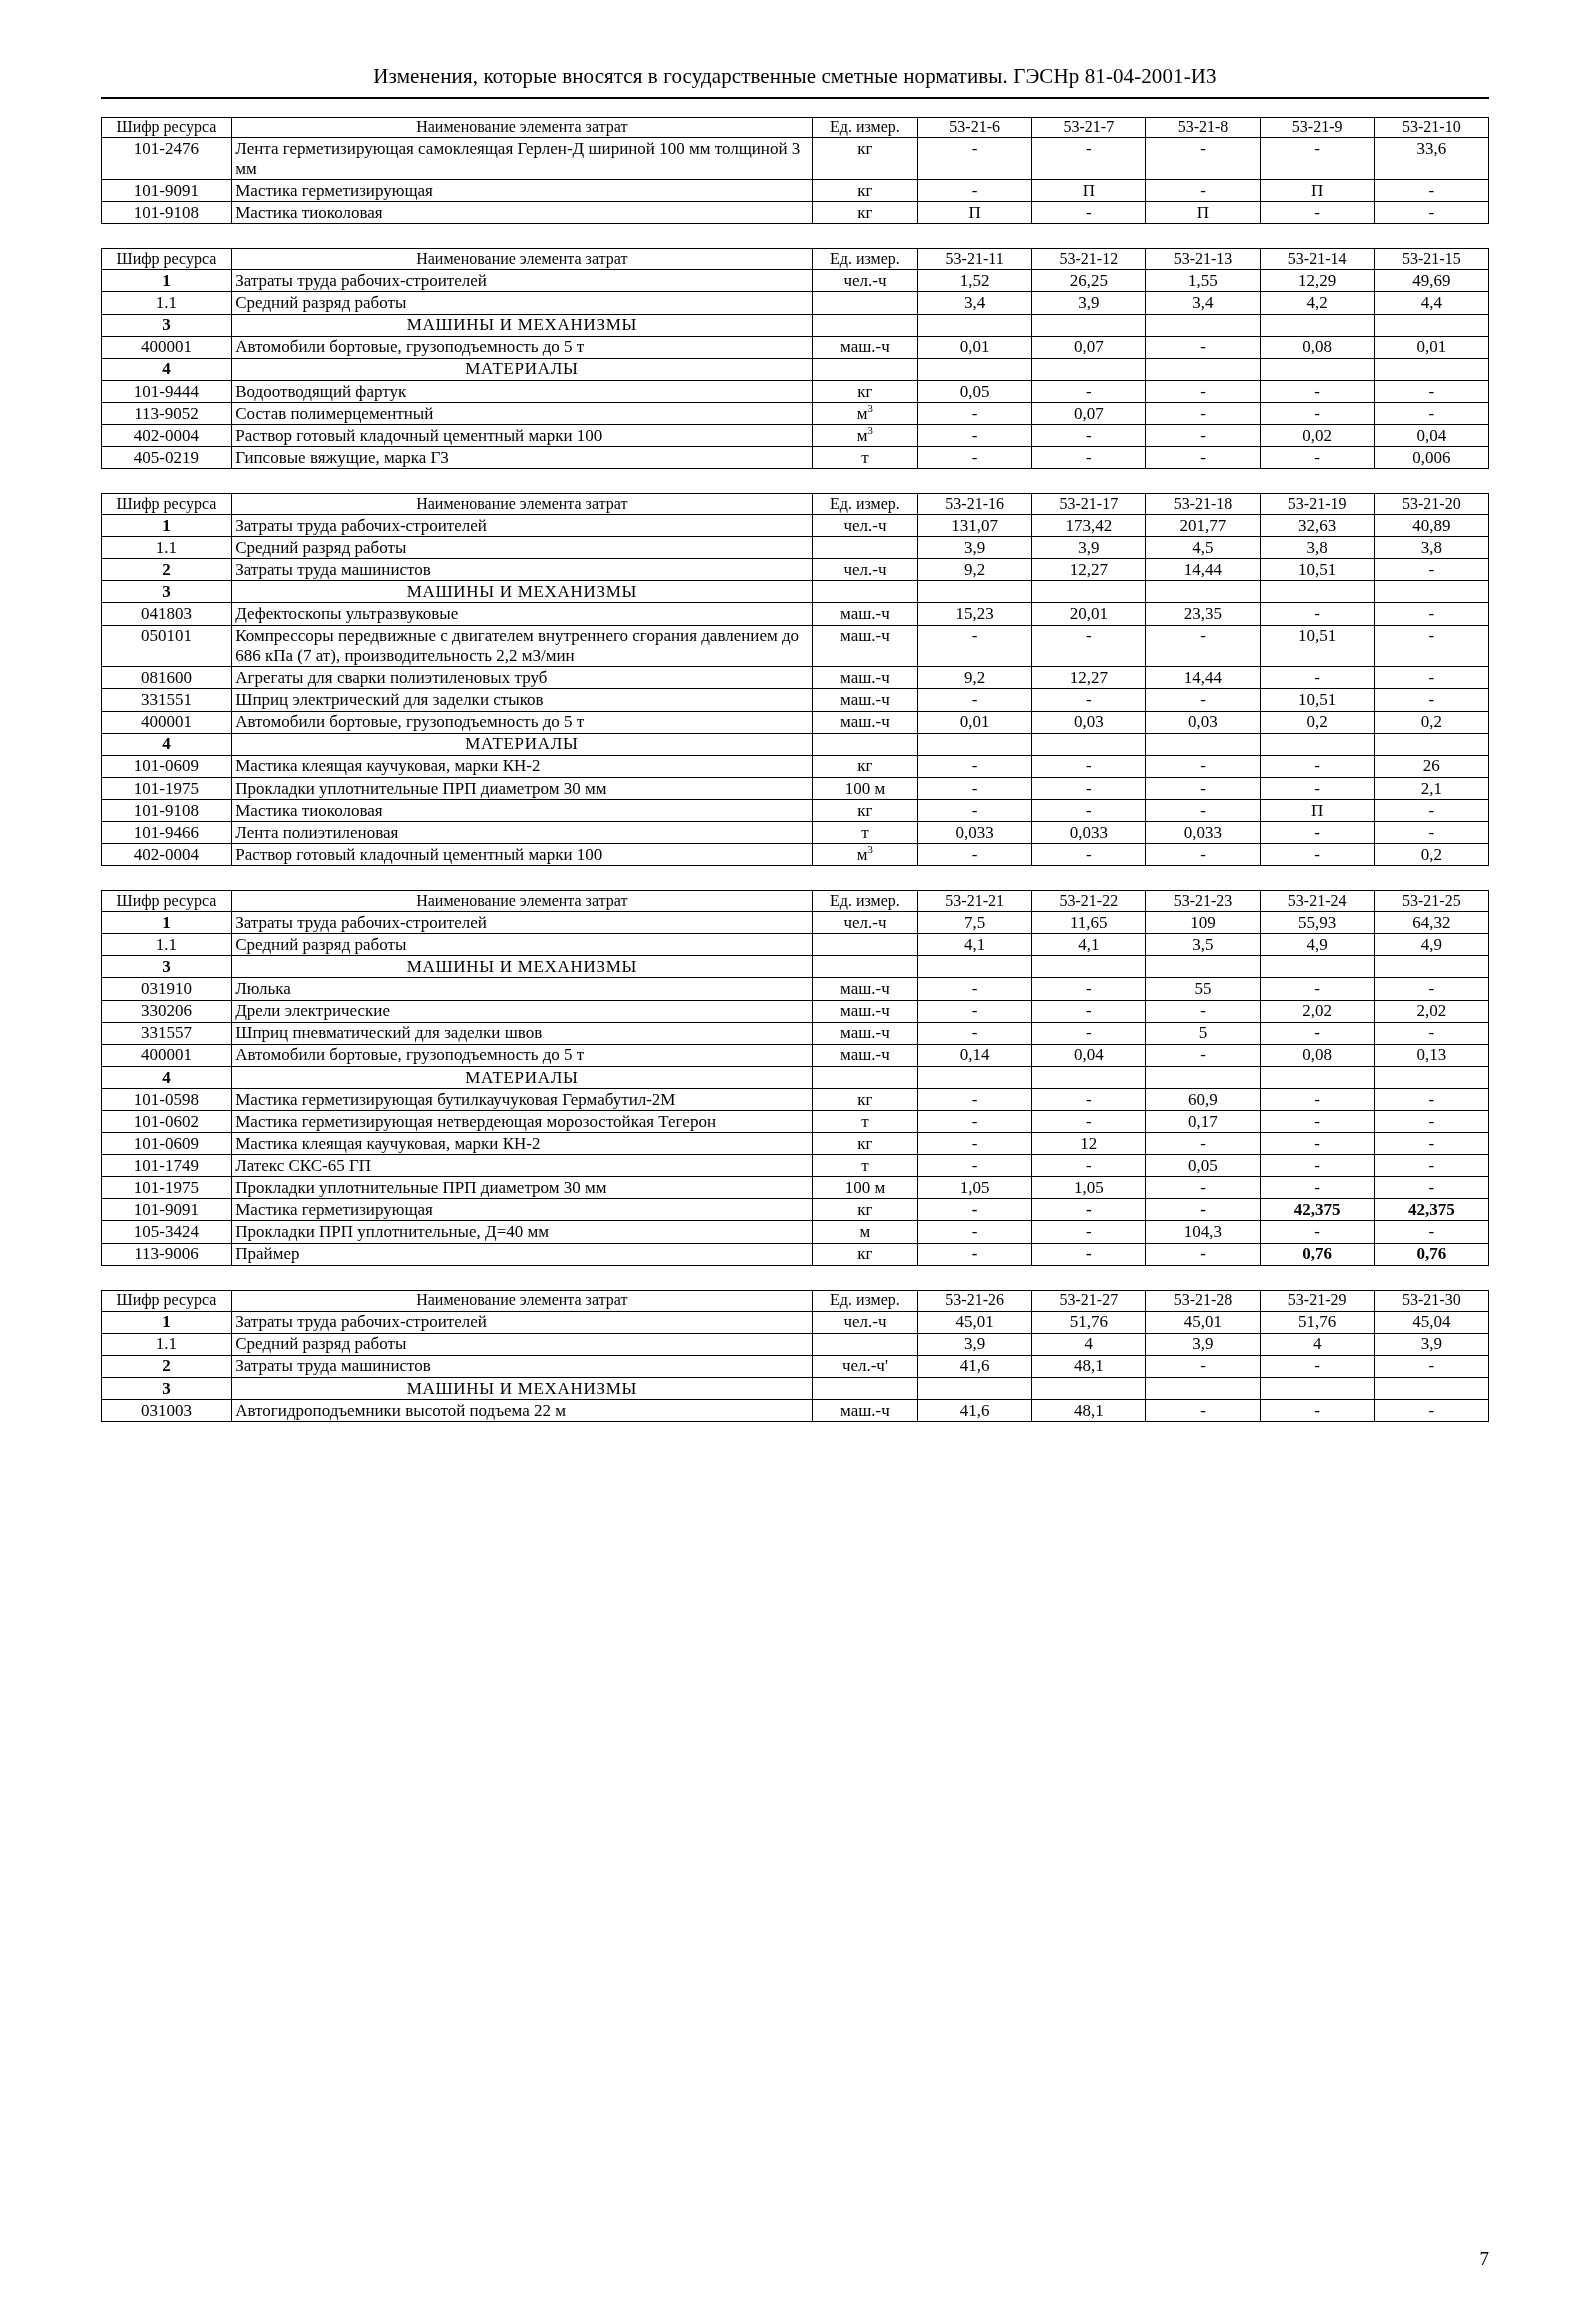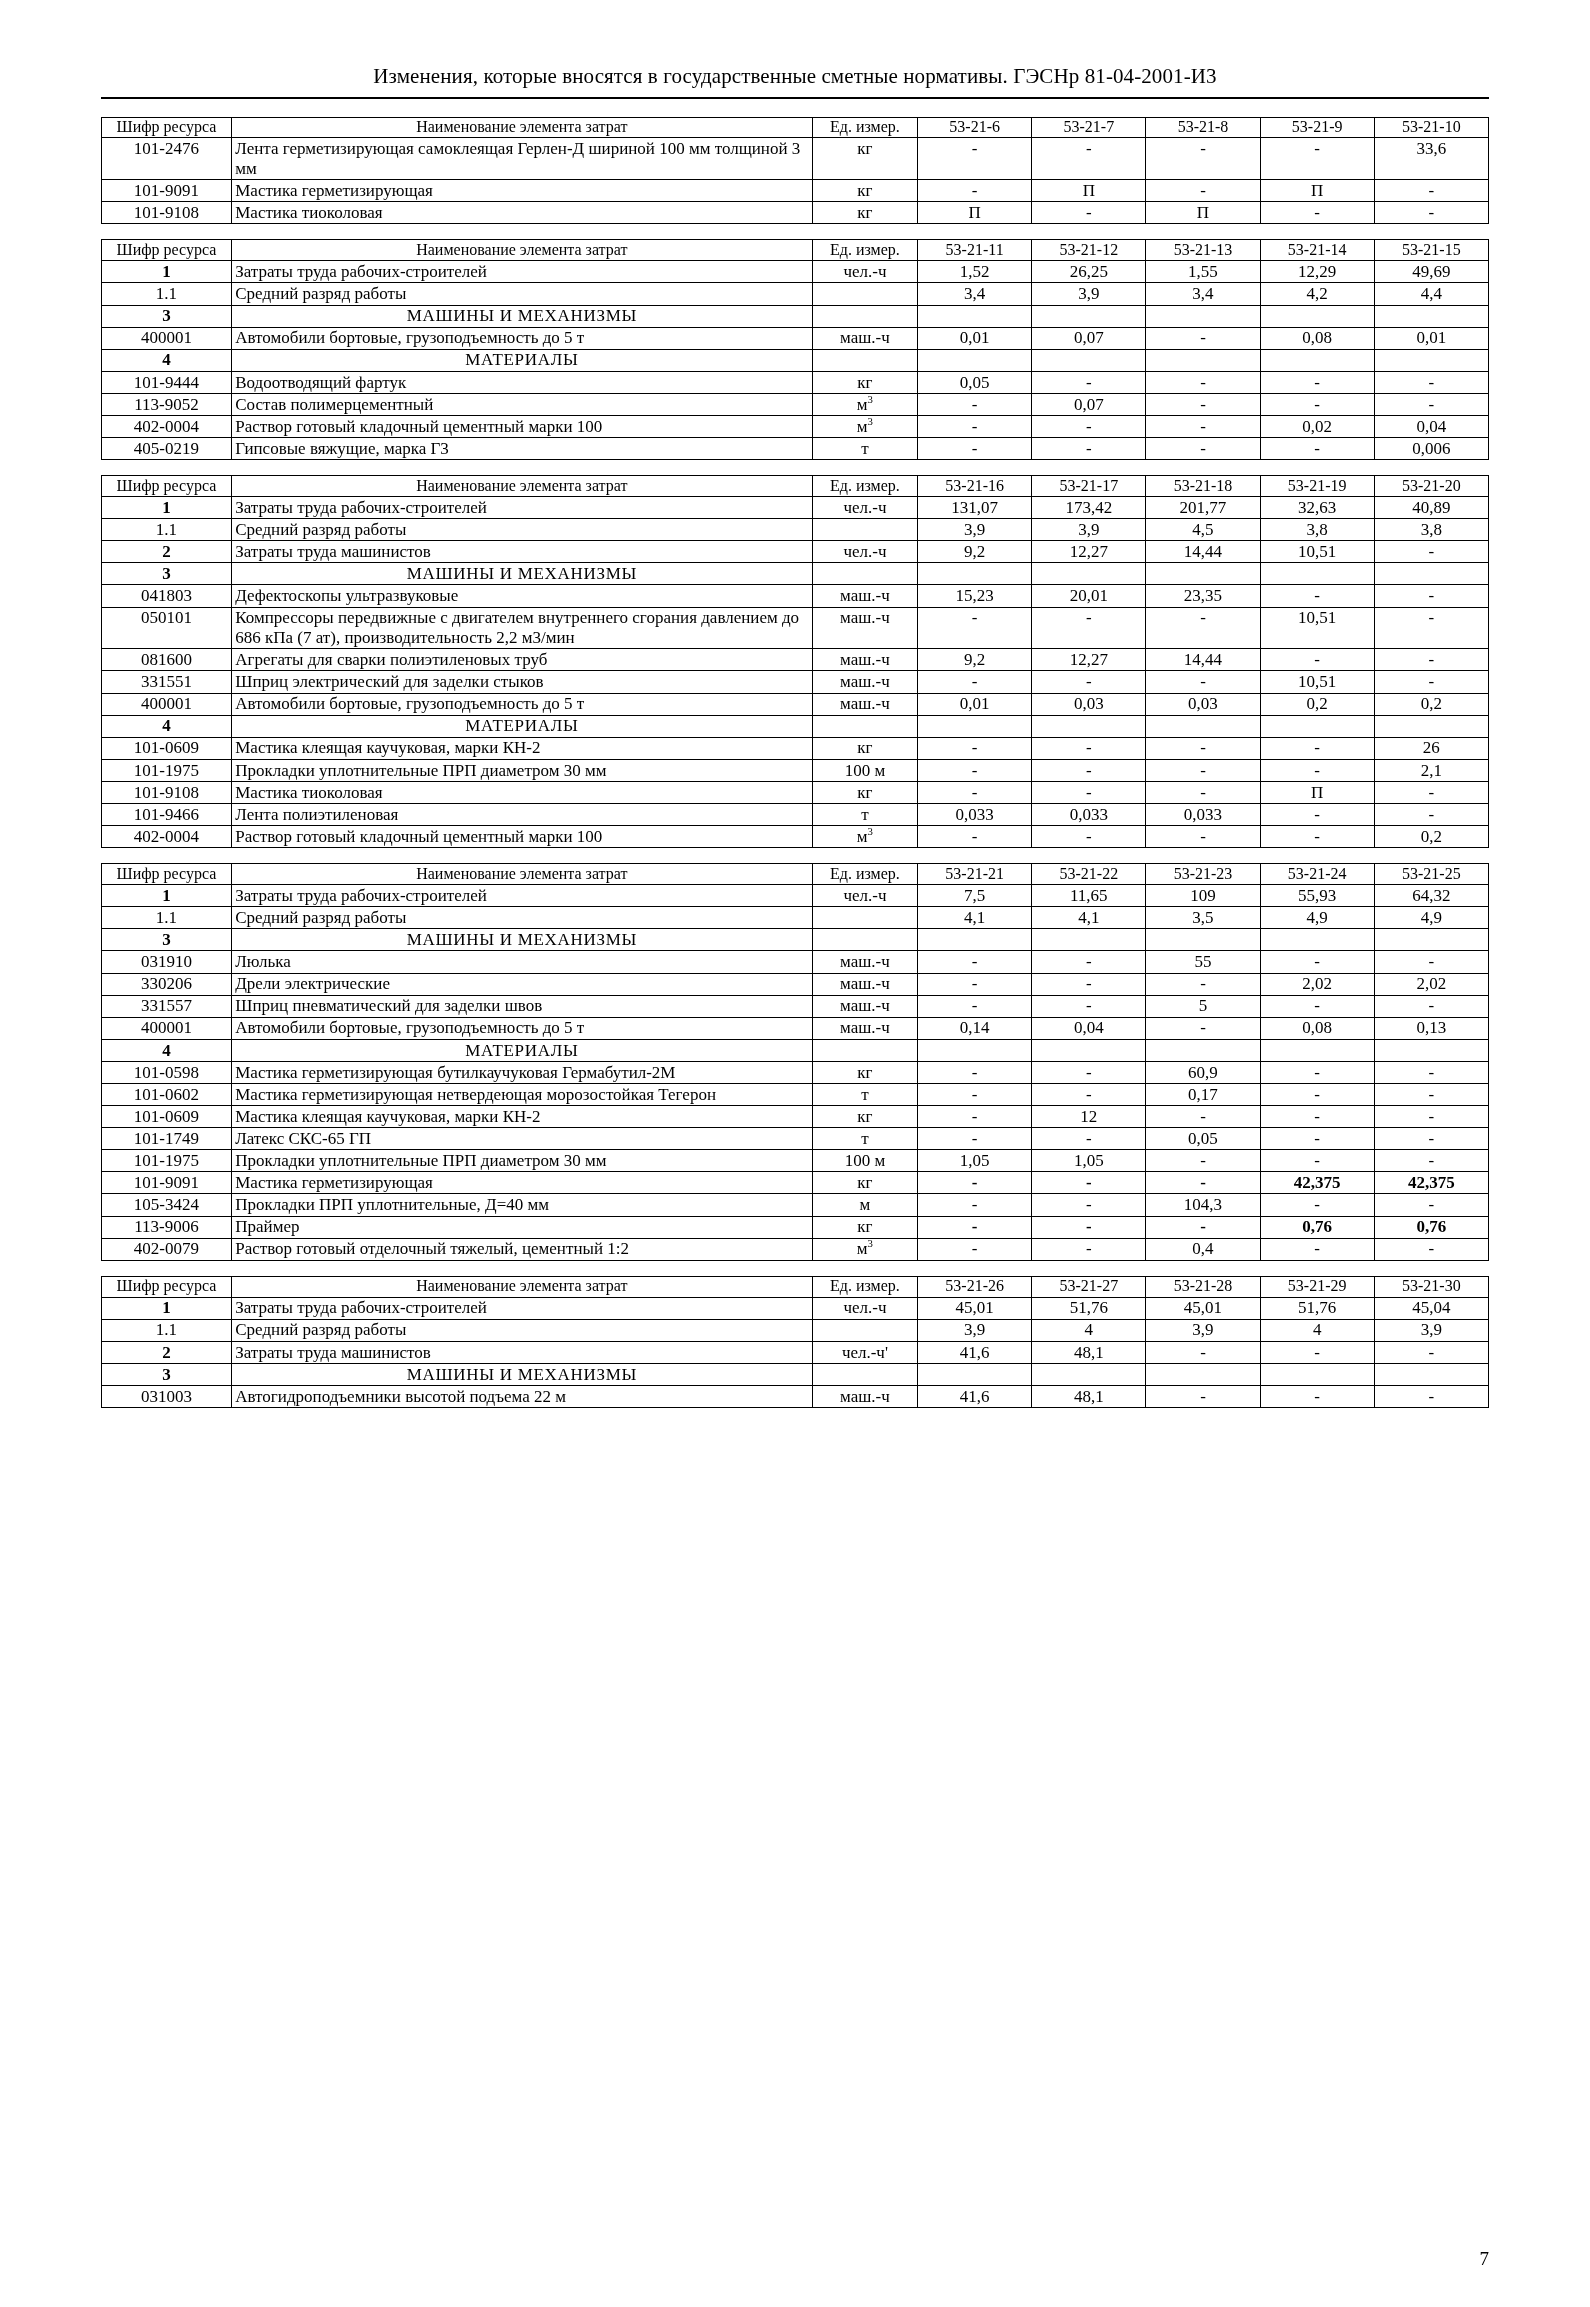--- a/index.html
+++ b/index.html
@@ -23,21 +23,21 @@
     padding-bottom:8px;
   }
   .header-rule {
     border-bottom:2px solid #000;
     margin:0 0 17.5px 0;
   }
   table.rt {
     width:100%;
     border-collapse:collapse;
     table-layout:fixed;
-    margin-bottom:15px;
+    margin-bottom:24px;
     font-size:17px;
   }
   table.rt col.c-code   { width:116px; }
   table.rt col.c-name   { width:519px; }
   table.rt col.c-unit   { width:94px; }
   table.rt col.c-val    { width:102px; }
   table.rt td, table.rt th {
     border:1.3px solid #000;
     padding:0.7px 3.4px;
     vertical-align:top;
@@ -587,30 +587,20 @@
           <tr>
             <td class="code">113-9006</td>
             <td class="name">Праймер</td>
             <td class="unit">кг</td>
             <td class="val b">-</td>
             <td class="val b">-</td>
             <td class="val b">-</td>
             <td class="val b">0,76</td>
             <td class="val b">0,76</td>
           </tr>
-          <tr>
-            <td class="code">402-0079</td>
-            <td class="name">Раствор готовый отделочный тяжелый, цементный 1:2</td>
-            <td class="unit">м<sup>3</sup></td>
-            <td class="val">-</td>
-            <td class="val">-</td>
-            <td class="val">0,4</td>
-            <td class="val">-</td>
-            <td class="val">-</td>
-          </tr>
         </tbody>
       </table>
       <table class="rt">
         <colgroup>
           <col class="c-code">
           <col class="c-name">
           <col class="c-unit">
           <col class="c-val">
           <col class="c-val">
           <col class="c-val">

